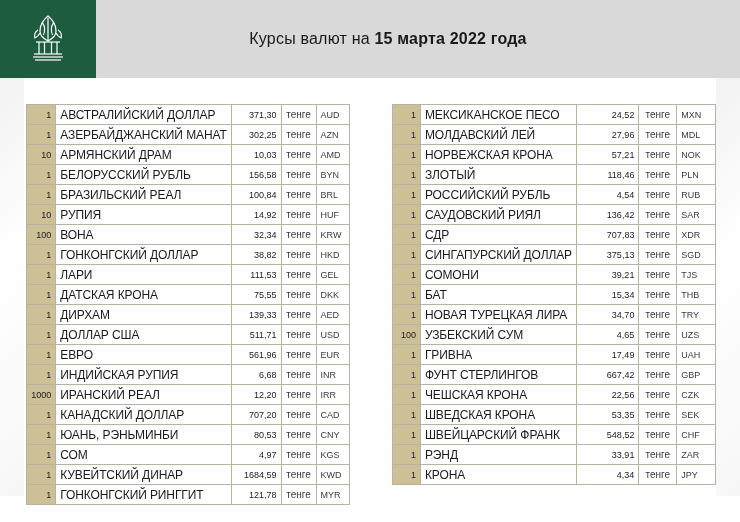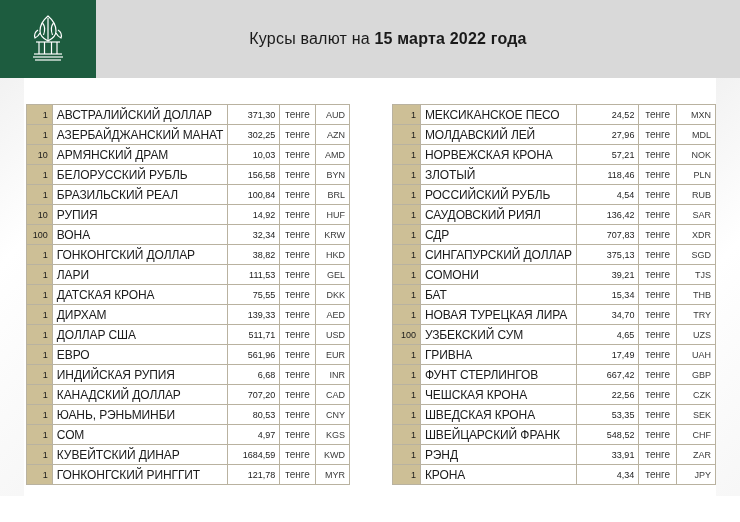--- a/index.html
+++ b/index.html
@@ -102,21 +102,21 @@
     padding-right: 5px;
   }
   td.c-cur {
     width: 40px;
     text-align: center;
     font-size: 10px;
     color: #3a3a3a;
   }
   td.c-code {
     width: 44px;
-    text-align: right;
+    text-align: left;
     font-size: 9px;
     color: #3a3a3a;
   }
 </style>
 </head>
 <body>
 
 <div id="page">
 
   <div class="bg-sheen" id="bg-left"></div>
@@ -241,20 +241,27 @@
             <td class="c-code">EUR</td>
           </tr>
           <tr>
             <td class="c-qty">1</td>
             <td class="c-name">ИНДИЙСКАЯ РУПИЯ</td>
             <td class="c-rate">6,68</td>
             <td class="c-cur">тенге</td>
             <td class="c-code">INR</td>
           </tr>
           <tr>
+            <td class="c-qty">1000</td>
+            <td class="c-name">ИРАНСКИЙ РЕАЛ</td>
+            <td class="c-rate">12,20</td>
+            <td class="c-cur">тенге</td>
+            <td class="c-code">IRR</td>
+          </tr>
+          <tr>
             <td class="c-qty">1</td>
             <td class="c-name">КАНАДСКИЙ ДОЛЛАР</td>
             <td class="c-rate">707,20</td>
             <td class="c-cur">тенге</td>
             <td class="c-code">CAD</td>
           </tr>
           <tr>
             <td class="c-qty">1</td>
             <td class="c-name">ЮАНЬ, РЭНЬМИНБИ</td>
             <td class="c-rate">80,53</td>

